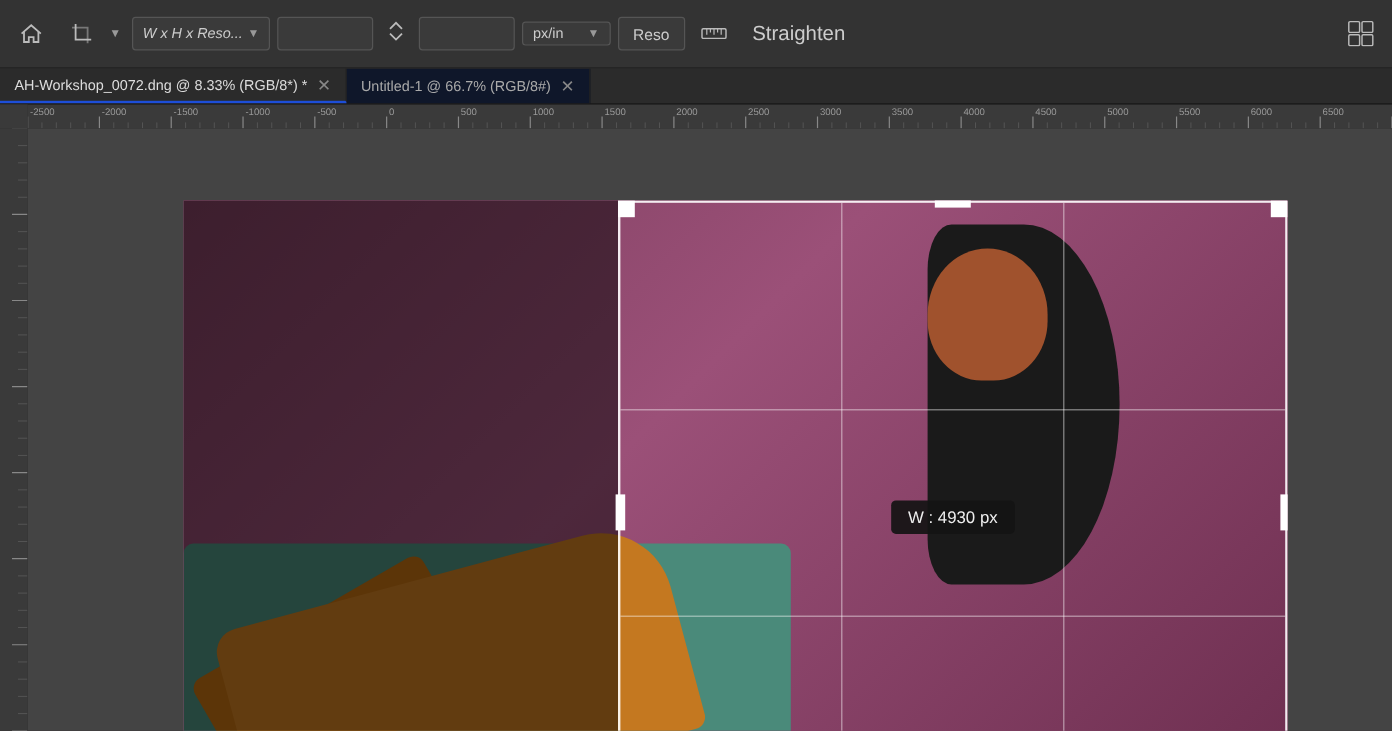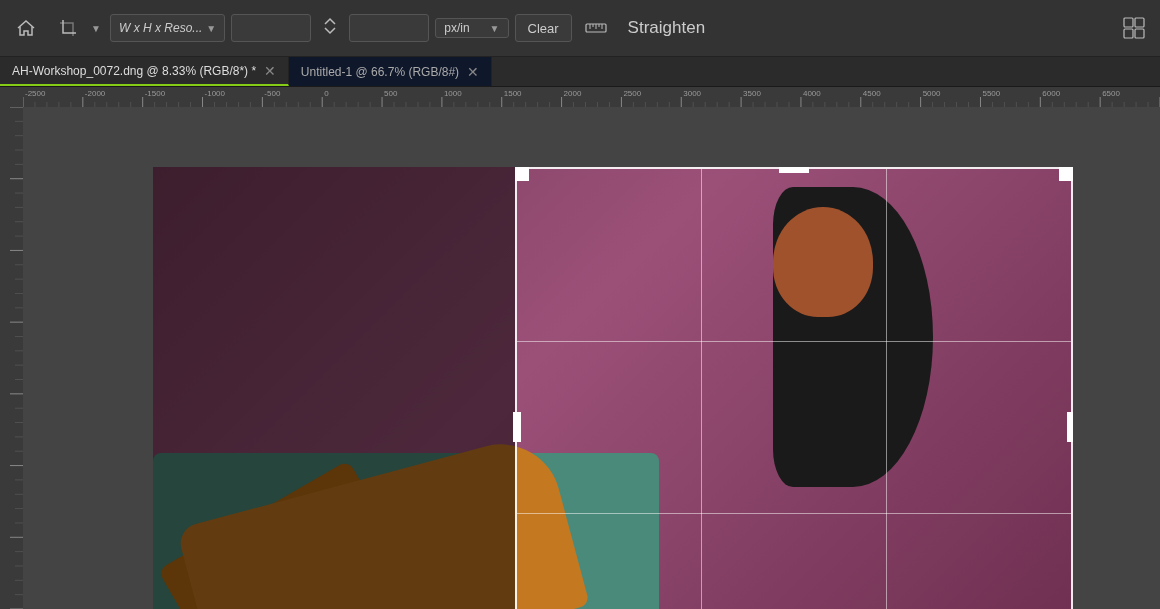--- a/index.html
+++ b/index.html
@@ -144,21 +144,21 @@
       color: #aaa;
       cursor: pointer;
       background: #0f172a;
       border-right: 1px solid #222;
       gap: 8px;
       white-space: nowrap;
     }
     .tab.active {
       background: #2b2b2b;
       color: #ddd;
-      border-bottom: 2px solid #84cc16;
+      border-bottom: 2px solid #1d4ed8;
     }
     .tab-close {
       font-size: 14px;
       color: #888;
       cursor: pointer;
       line-height: 1;
     }
 
     
     .ruler-h {
@@ -425,21 +425,21 @@
     </svg>
   </div>
 
   <input class="toolbar-input" type="text" placeholder="" style="">
 
   <div class="toolbar-unit-dropdown">
     <span>px/in</span>
     <span class="chevron">▼</span>
   </div>
 
-  <button class="toolbar-btn">Clear</button>
+  <button class="toolbar-btn">Reso</button>
 
   <div class="toolbar-icon" style="font-size:18px; color:#bbb;">
     <svg width="24" height="24" viewBox="0 0 24 24">
       <rect x="2" y="8" width="20" height="8" rx="1" stroke="#bbb" stroke-width="1.2" fill="none"></rect>
       <line x1="6" y1="8" x2="6" y2="13" stroke="#bbb" stroke-width="1"></line>
       <line x1="9" y1="8" x2="9" y2="11" stroke="#bbb" stroke-width="1"></line>
       <line x1="12" y1="8" x2="12" y2="13" stroke="#bbb" stroke-width="1"></line>
       <line x1="15" y1="8" x2="15" y2="11" stroke="#bbb" stroke-width="1"></line>
       <line x1="18" y1="8" x2="18" y2="13" stroke="#bbb" stroke-width="1"></line>
     </svg>
@@ -676,15 +676,18 @@
       </div>
 
       <div class="crop-handle handle-tl"></div>
       <div class="crop-handle handle-tr"></div>
 
       <div class="crop-handle handle-tm"></div>
 
       <div class="crop-handle handle-ml"></div>
       <div class="crop-handle handle-mr"></div>
 
+      <div class="width-tooltip">
+        <span>W : 4930 px</span>
+      </div>
     </div>
   </div>
 </div>
 
 </body></html>

